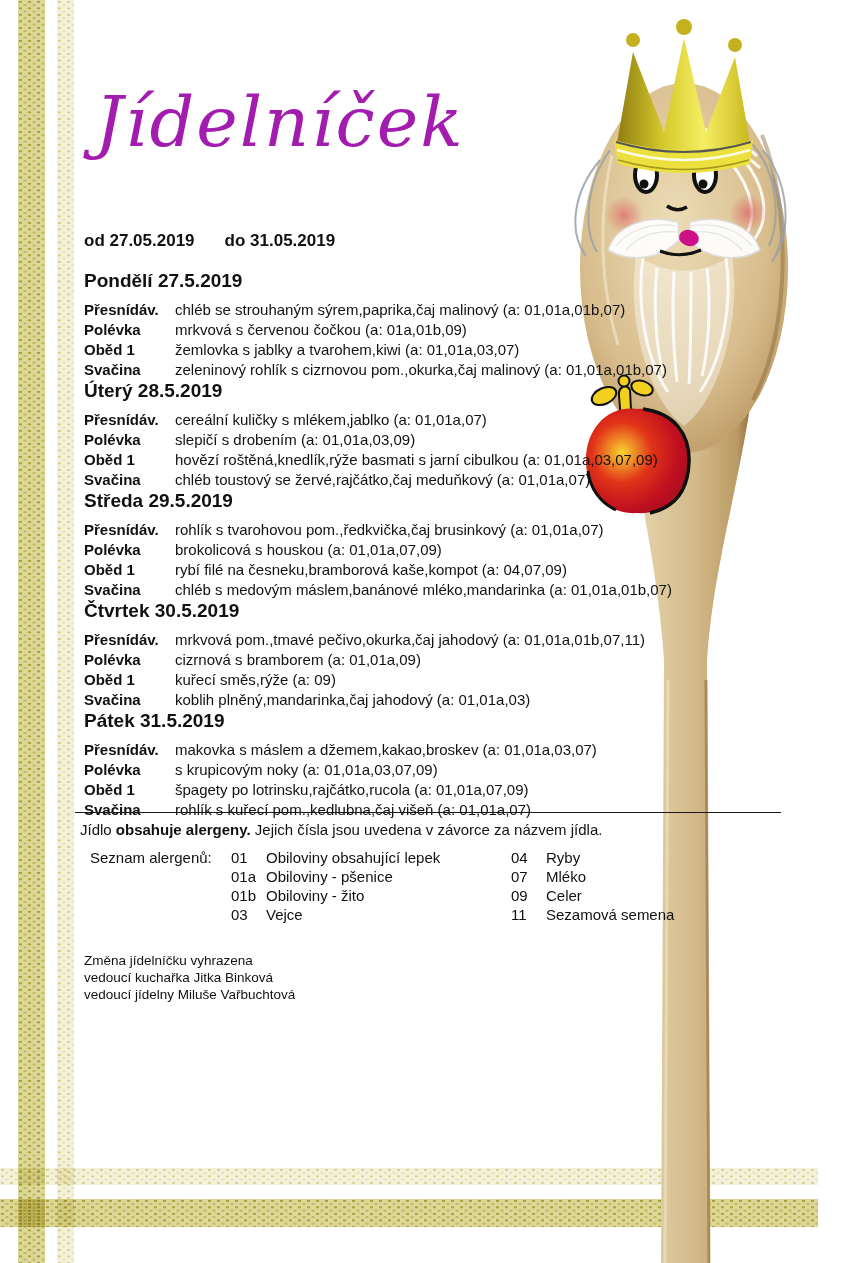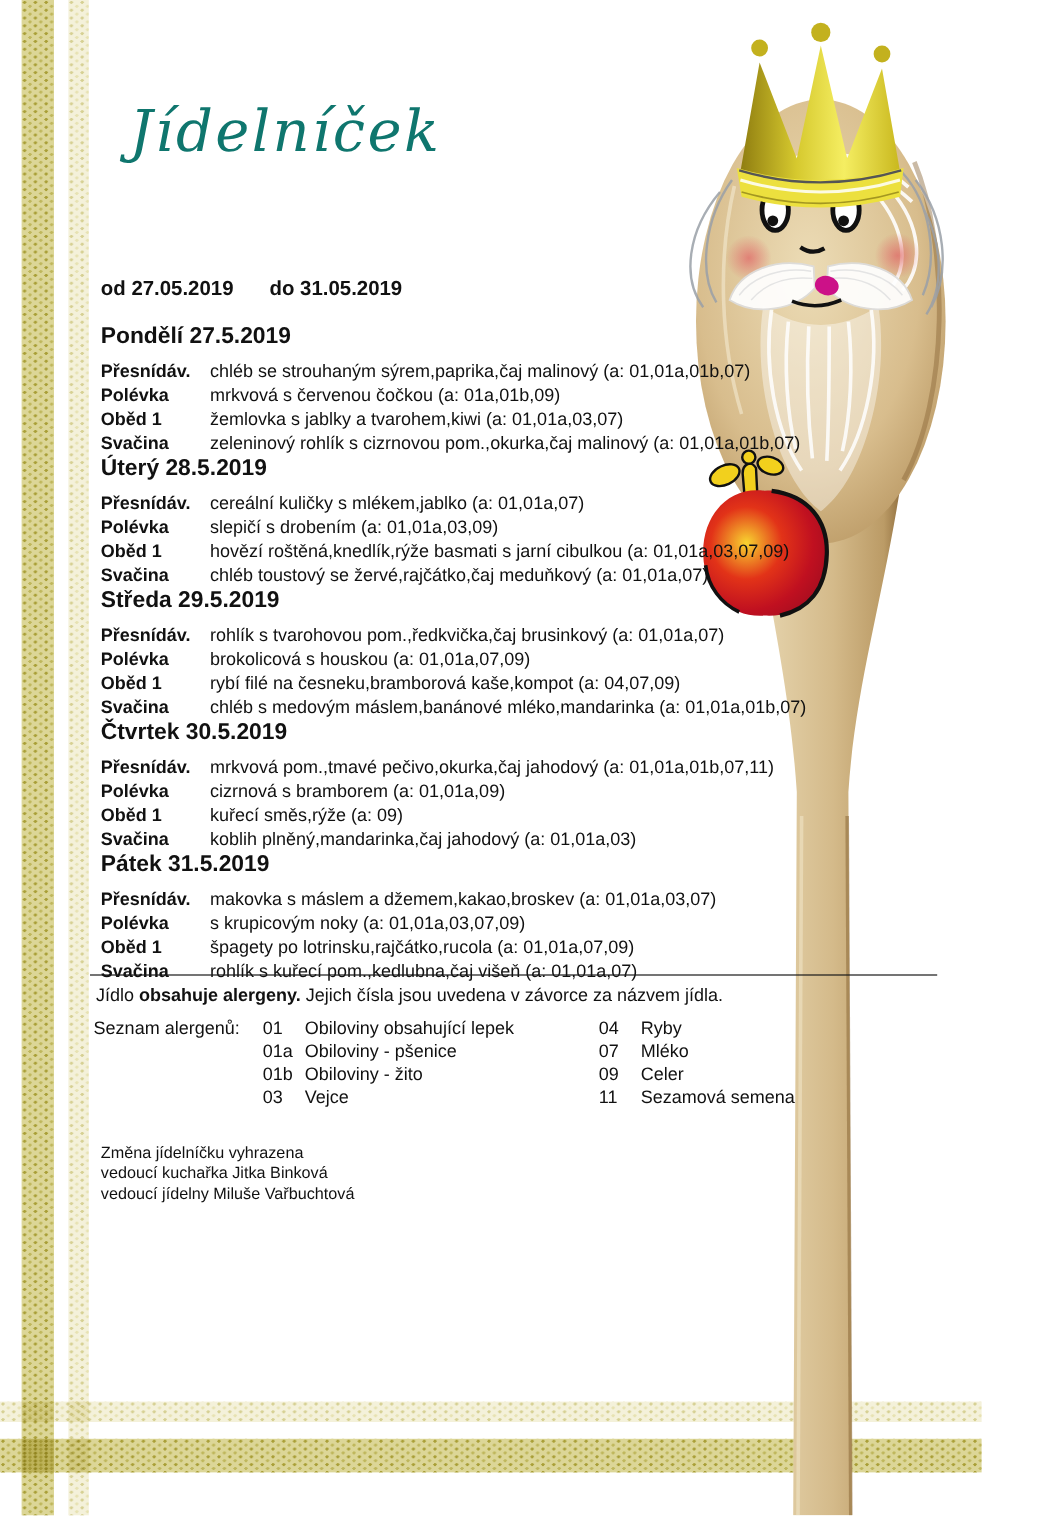--- a/index.html
+++ b/index.html
@@ -27,36 +27,36 @@
     background-position:0 0,4.5px 3.25px;
   }
   .rv1{left:18px;top:0;width:27px;height:1263px;}
   .rv2{left:57px;top:0;width:17px;height:1263px;}
   .rh1{left:0;top:1168px;width:818px;height:17px;}
   .rh2{left:0;top:1199px;width:818px;height:28px;}
   
   #spoon-svg{position:absolute;left:0;top:0;z-index:2;pointer-events:none;}
   
   .title{
-    position:absolute;left:108px;top:84px;z-index:3;
+    position:absolute;left:95px;top:84px;z-index:3;
     font-family:"DejaVu Serif", serif;font-style:italic;
-    font-size:48px;line-height:1.1;color:#0f766e;letter-spacing:2px;
+    font-size:70px;line-height:1.1;color:#a21caf;letter-spacing:2px;
   }
   .menu{position:absolute;left:84px;top:231px;width:660px;z-index:3;}
   .date-line{font-size:17px;font-weight:bold;line-height:20px;margin-bottom:19px;display:flex;gap:30px;white-space:nowrap;text-align:center;}
   .day-heading{font-size:19px;font-weight:bold;line-height:22px;margin:0 0 8px 0;}
   .day{margin:0;}
   .meal-row{display:flex;line-height:20px;font-size:15px;white-space:nowrap;}
   .meal-label{width:91px;flex:0 0 91px;font-weight:bold;}
   .bottom{position:absolute;left:75px;top:812px;width:740px;z-index:3;}
   .menu-rule{border:none;border-top:1.5px solid #1a1a1a;width:706px;margin:0 0 7px 0;}
   .allergen-note{font-size:15px;line-height:19px;padding-left:5px;white-space:nowrap;}
   .allergen-note b{font-weight:bold;}
   .allergen-grid{
-    margin-top:9px;padding-left:3px;
+    margin-top:9px;padding-left:15px;
     display:grid;grid-template-columns:141px 35px 245px 35px auto;
     font-size:15px;line-height:19px;white-space:nowrap;
   }
   .footer{margin-top:28px;padding-left:9px;font-size:13.5px;line-height:17px;}
 </style>
 </head>
 <body>
 
 <div class="ribbon knit-dark rv1"></div>
 <div class="ribbon knit-light rv2"></div>

